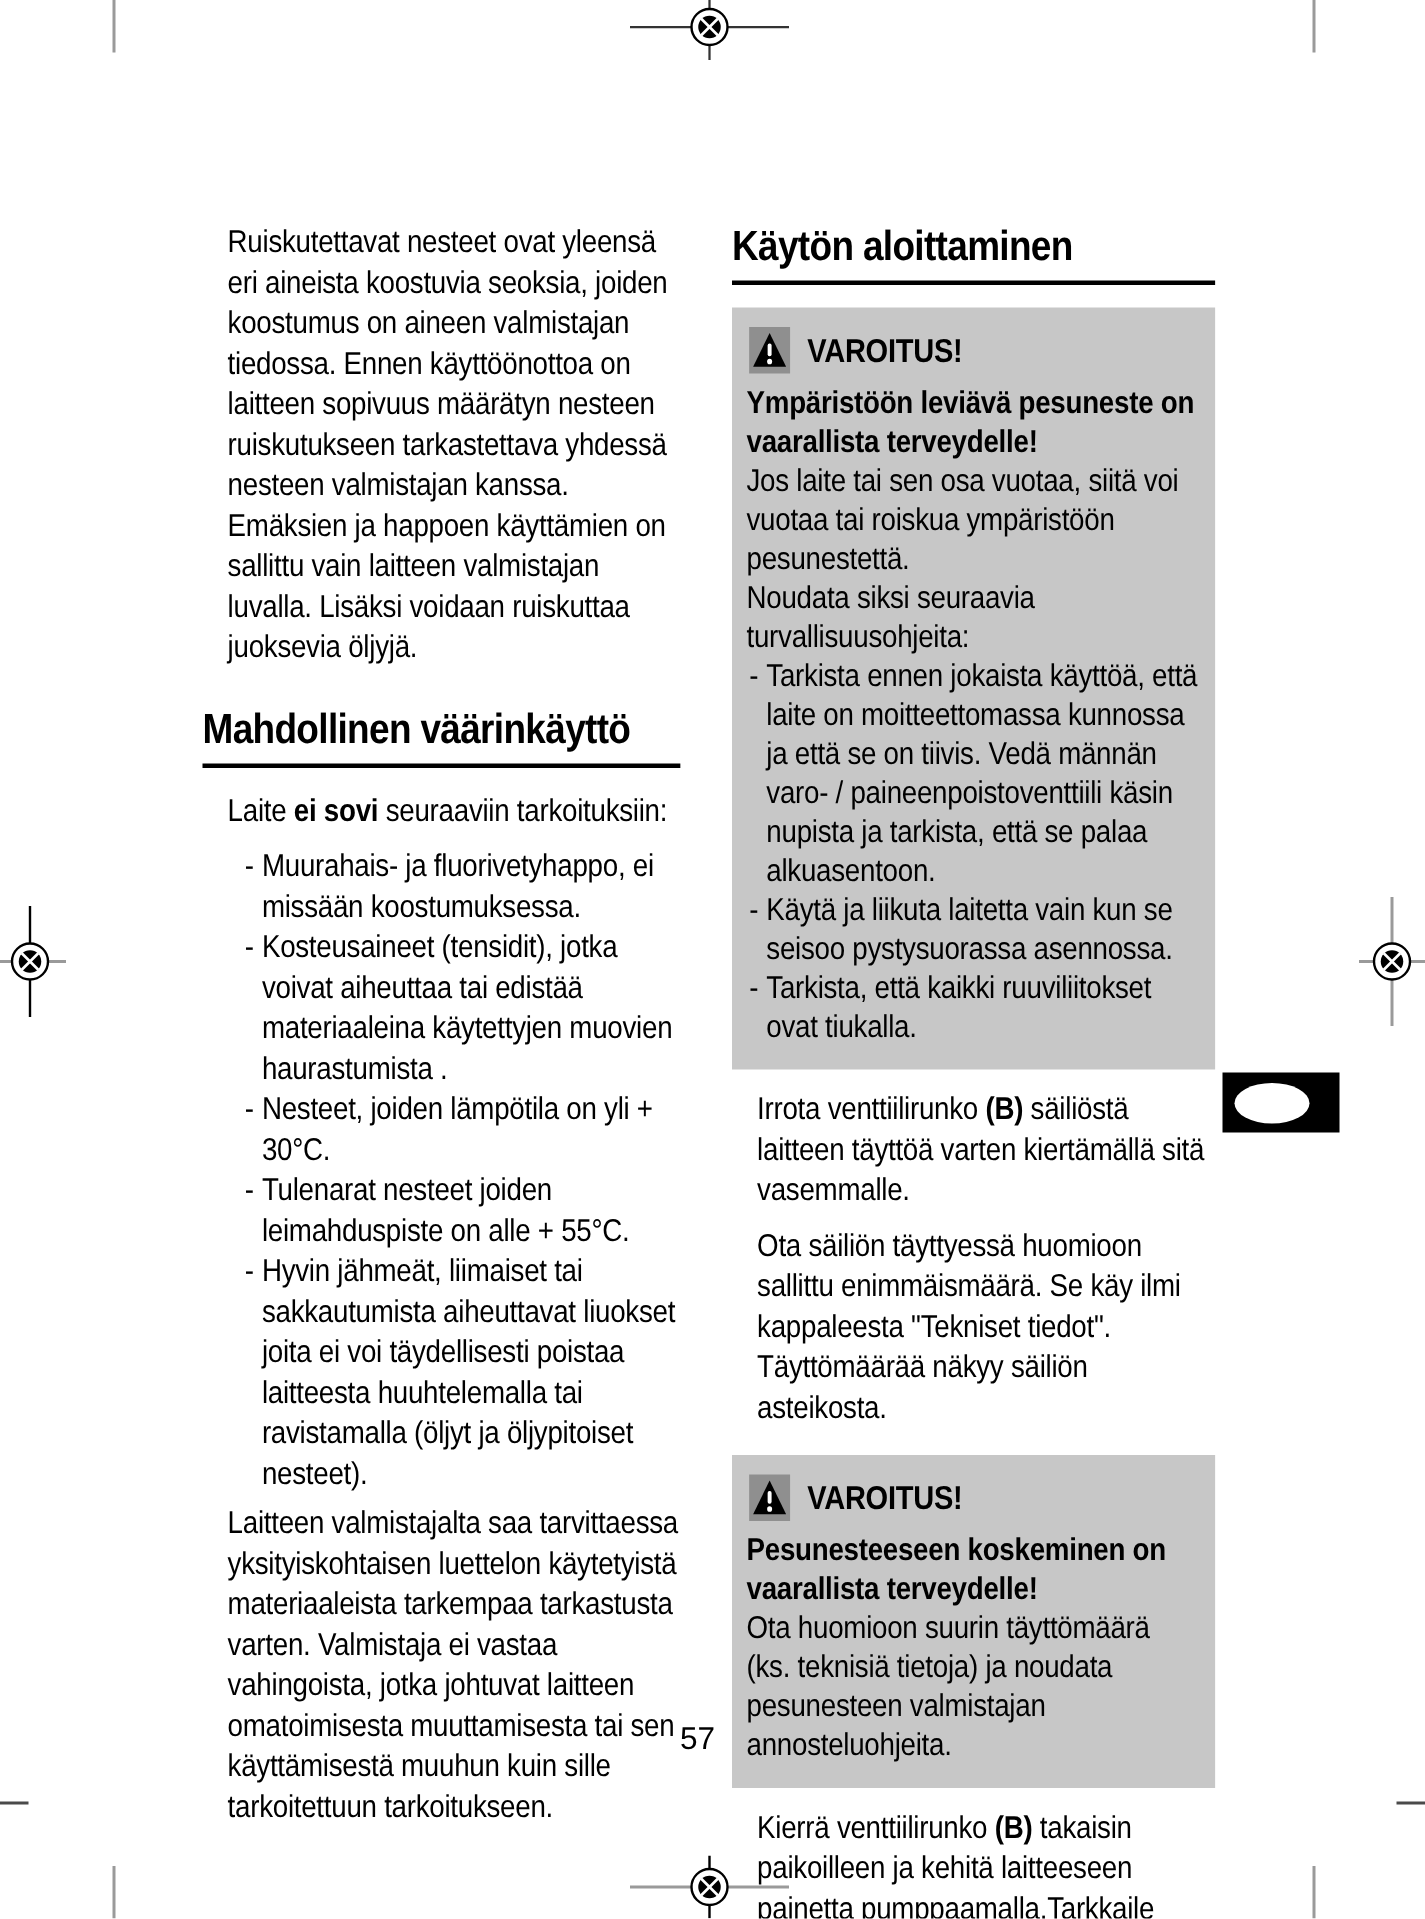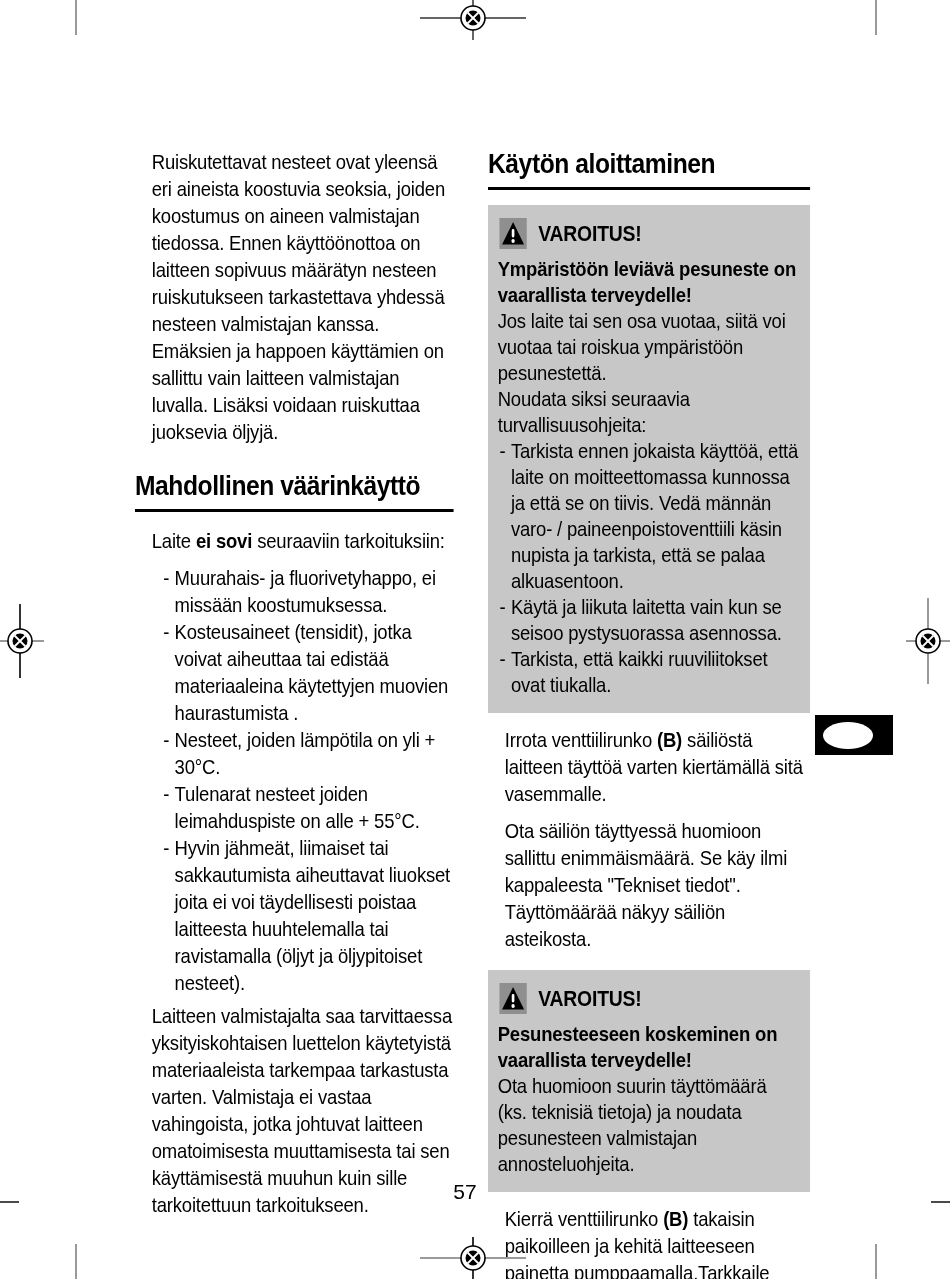--- a/index.html
+++ b/index.html
@@ -54,21 +54,21 @@
     display:flex;align-items:center;justify-content:center;
     margin-right:13px;
   }
   .warn-label{font-weight:bold;font-size:22px;}
   .warn-title{font-weight:bold;margin:0;}
   .warn-body{margin:0;}
   .warnbox .list{padding-left:2px;margin:0;}
 
   .pagenum{
     position:absolute;left:430px;top:1148px;width:70px;
-    text-align:center;font-size:21px;margin-top:32px;
+    text-align:center;font-size:21px;
   }
 
   
   .mark{position:absolute;}
   .cropline{position:absolute;background:#9a9a9a;}
   .foldline{position:absolute;background:#4a4a4a;}
 
   .black-tab{
     position:absolute;left:815px;top:715px;width:78px;height:40px;
     background:#000;

